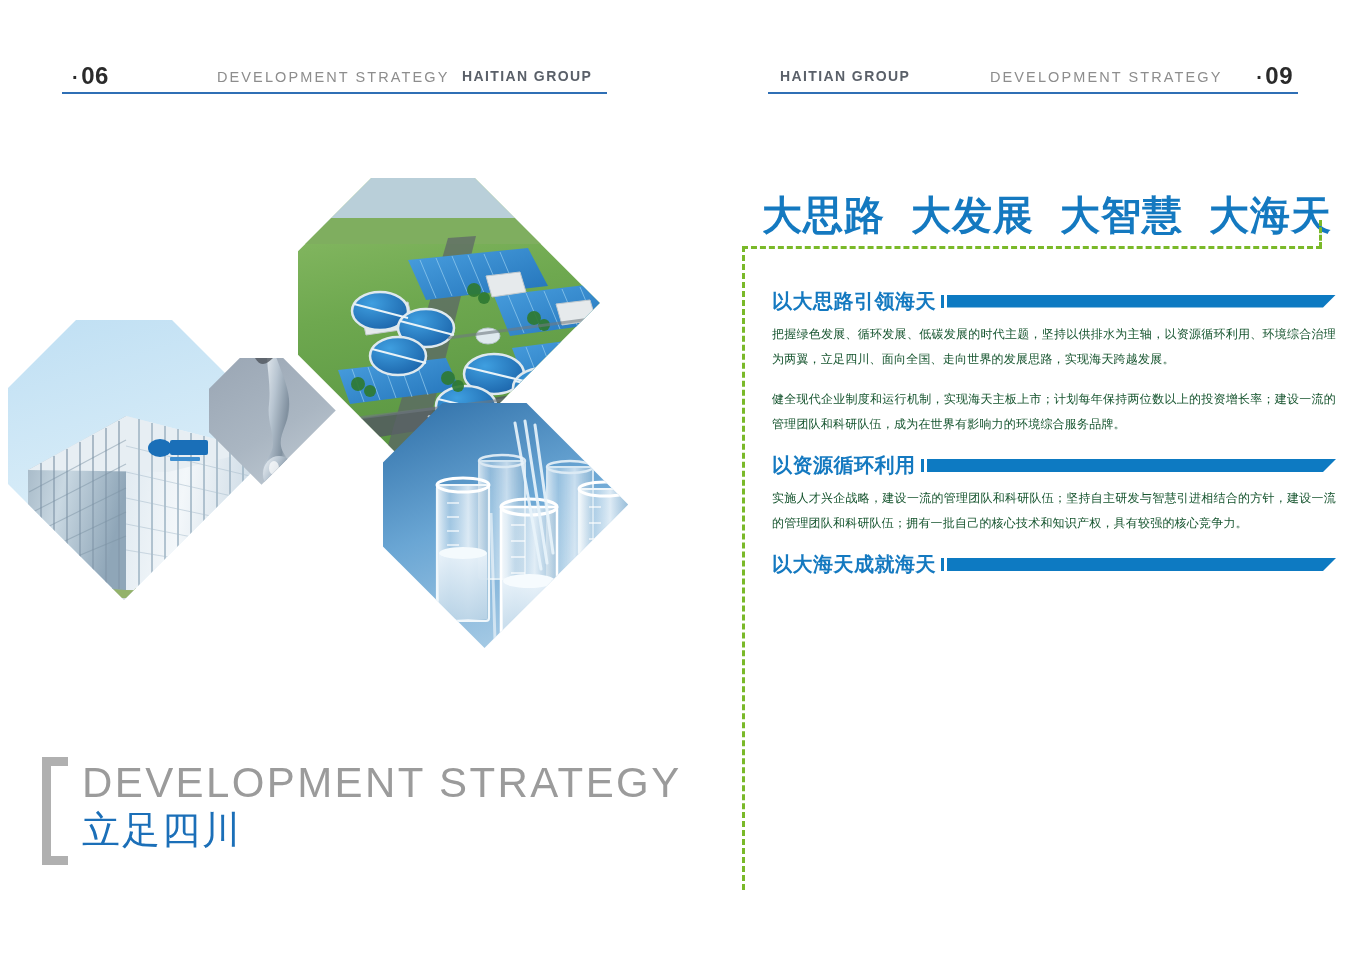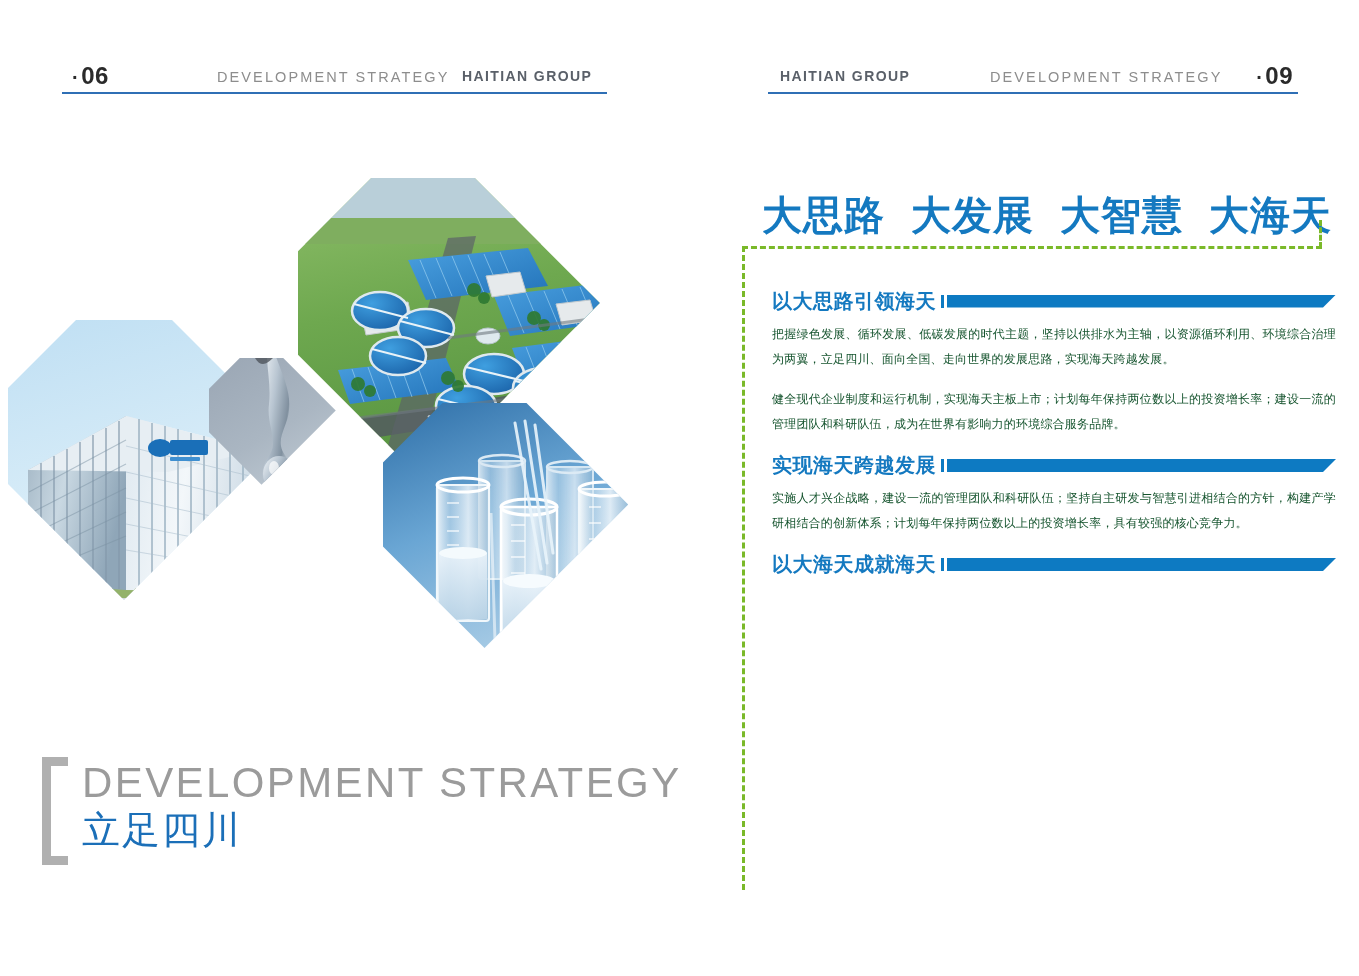--- a/index.html
+++ b/index.html
@@ -596,26 +596,26 @@
       </div>
 
       <div class="section">
         <div class="sec-body">
           <p>健全现代企业制度和运行机制，实现海天主板上市；计划每年保持两位数以上的投资增长率；建设一流的管理团队和科研队伍，成为在世界有影响力的环境综合服务品牌。</p>
         </div>
       </div>
 
       <div class="section">
         <div class="sec-head">
-          <span class="sec-head-text">实现海天跨越发展</span>
+          <span class="sec-head-text">以资源循环利用</span>
           <span class="sec-tick"></span>
           <span class="sec-bar"></span>
         </div>
         <div class="sec-body">
-          <p>实施人才兴企战略，建设一流的管理团队和科研队伍；坚持自主研发与智慧引进相结合的方针，构建产学研相结合的创新体系；计划每年保持两位数以上的投资增长率，具有较强的核心竞争力。</p>
+          <p>实施人才兴企战略，建设一流的管理团队和科研队伍；坚持自主研发与智慧引进相结合的方针，建设一流的管理团队和科研队伍；拥有一批自己的核心技术和知识产权，具有较强的核心竞争力。</p>
         </div>
       </div>
 
       <div class="section">
         <div class="sec-head">
           <span class="sec-head-text">以大海天成就海天</span>
           <span class="sec-tick"></span>
           <span class="sec-bar"></span>
         </div>
       </div>

